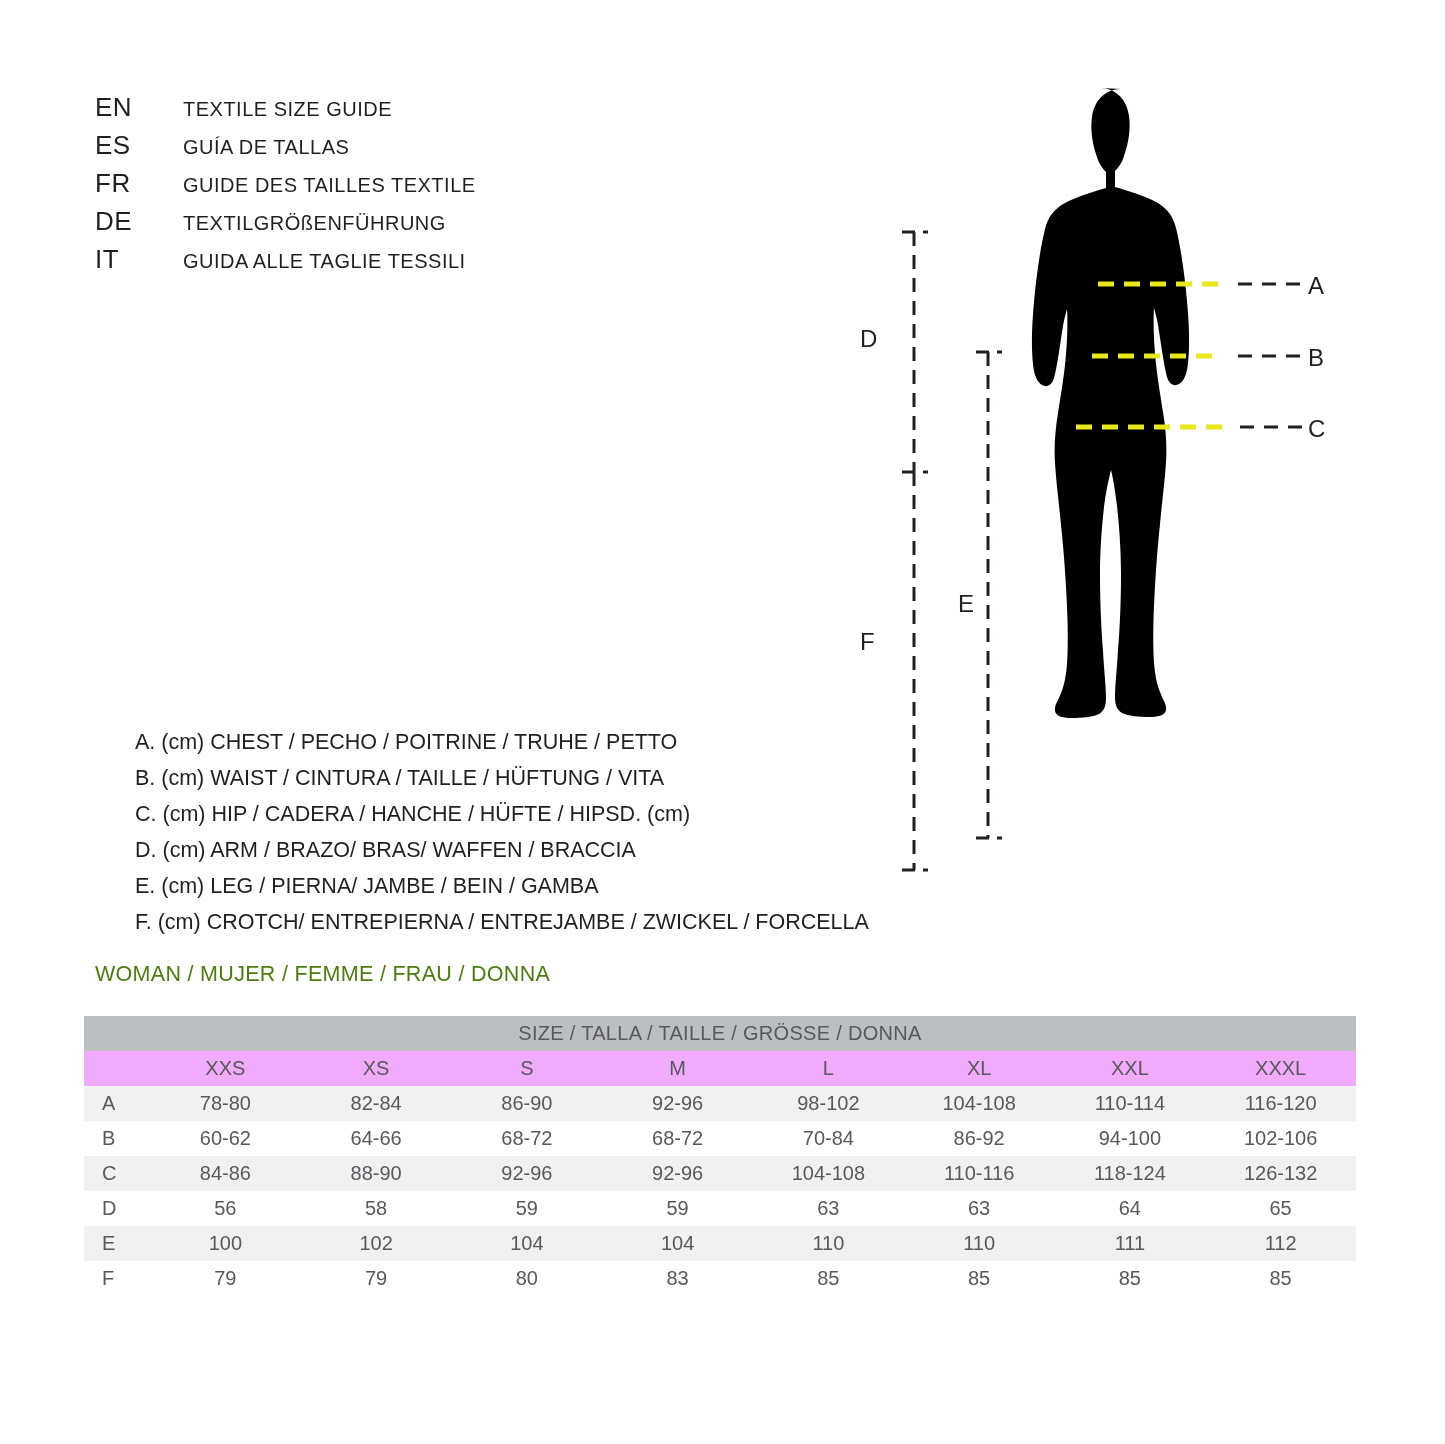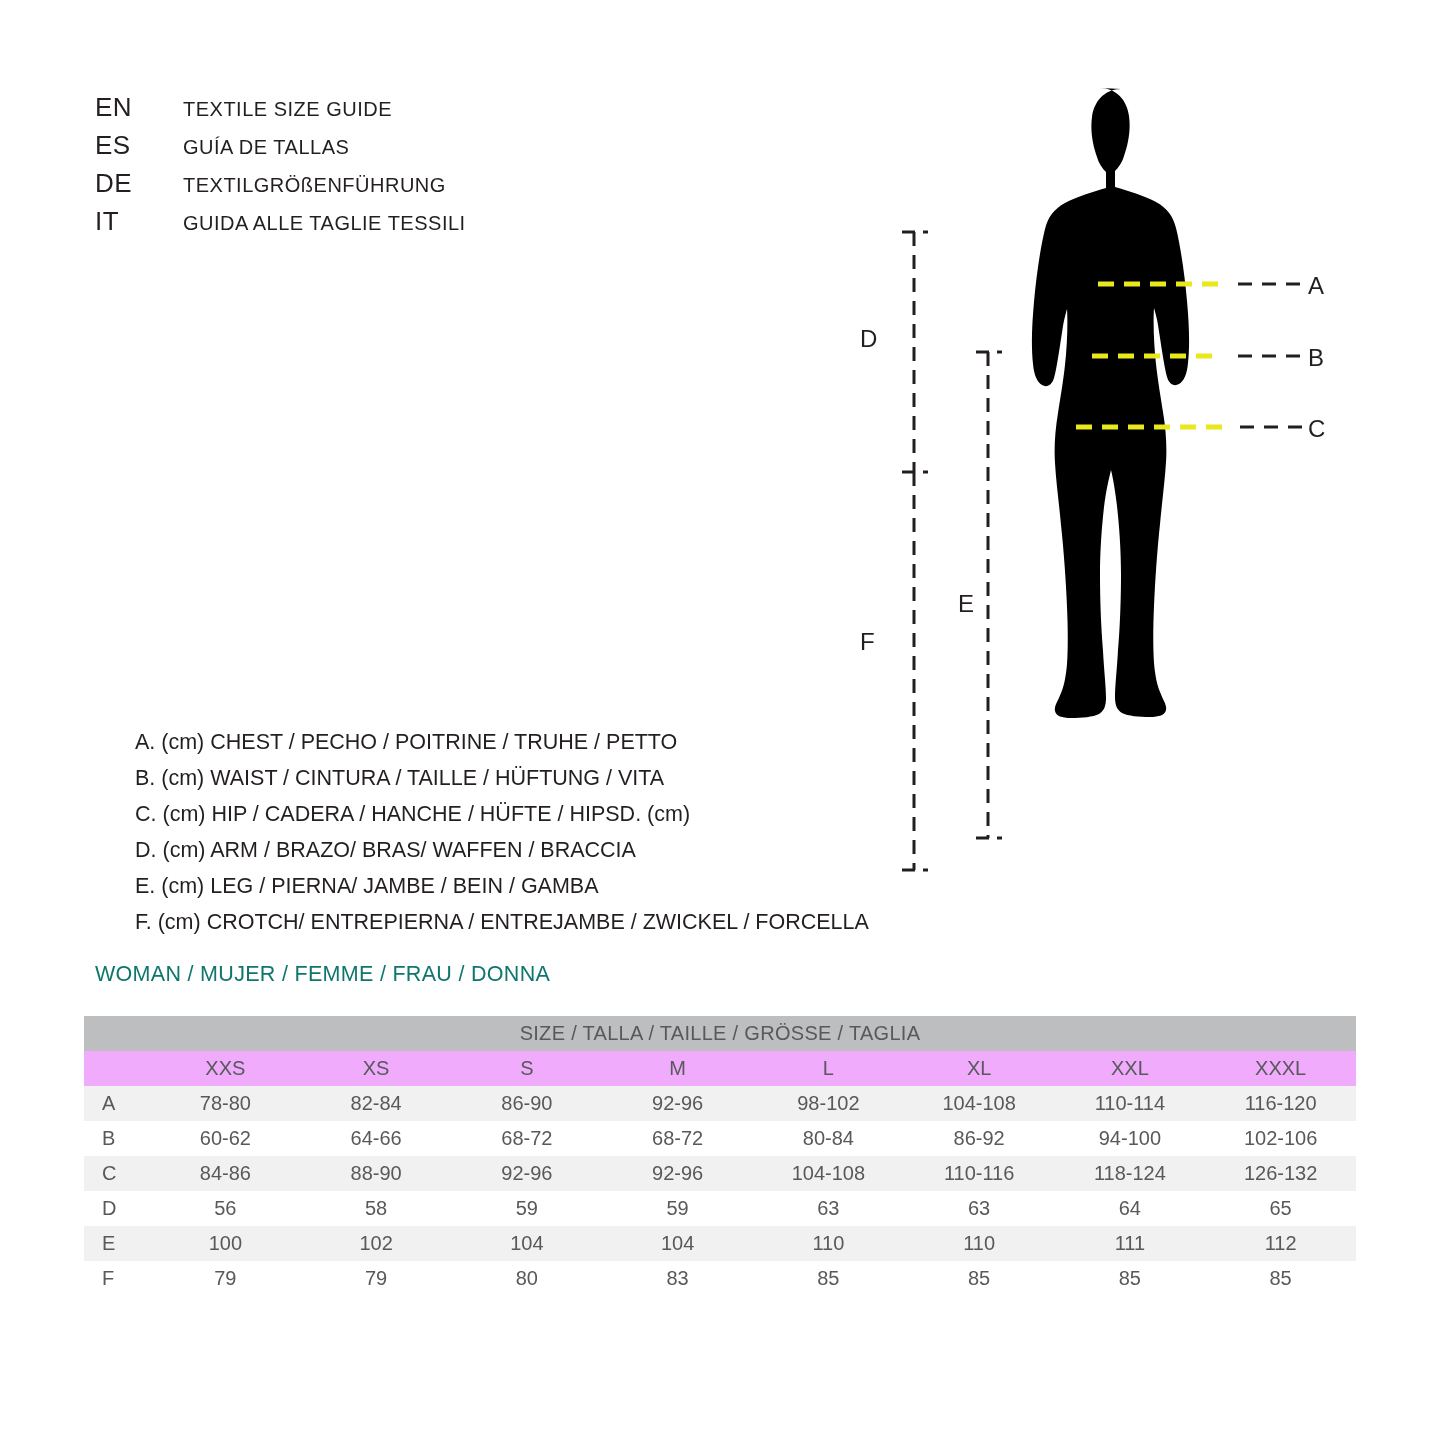--- a/index.html
+++ b/index.html
@@ -60,21 +60,21 @@
     line-height: 36px;
     white-space: nowrap;
     color: #231f20;
   }
   .group-label {
     position: absolute;
     left: 95px;
     top: 962px;
     font-size: 21.5px;
     letter-spacing: 0.3px;
-    color: #0f766e;
+    color: #4d7c0f;
   }
 
   
   .table-wrap {
     position: absolute;
     left: 84px;
     top: 1016px;
     width: 1272px;
   }
   table.size-table {
@@ -142,20 +142,24 @@
 <div class="page">
 
   <div class="titles">
     <div class="title-row">
       <span class="title-lang">EN</span>
       <span class="title-text">TEXTILE SIZE GUIDE</span>
     </div>
     <div class="title-row">
       <span class="title-lang">ES</span>
       <span class="title-text">GUÍA DE TALLAS</span>
+    </div>
+    <div class="title-row">
+      <span class="title-lang">FR</span>
+      <span class="title-text">GUIDE DES TAILLES TEXTILE</span>
     </div>
     <div class="title-row">
       <span class="title-lang">DE</span>
       <span class="title-text">TEXTILGRÖßENFÜHRUNG</span>
     </div>
     <div class="title-row">
       <span class="title-lang">IT</span>
       <span class="title-text">GUIDA ALLE TAGLIE TESSILI</span>
     </div>
   </div>
@@ -274,21 +278,21 @@
   </div>
 
   <div class="table-wrap">
     <table class="size-table">
       <colgroup>
         <col style="width:66px">
         <col span="8">
       </colgroup>
       <tbody>
         <tr class="hdr-band">
-          <td colspan="9">SIZE / TALLA / TAILLE / GRÖSSE / TAGLIA</td>
+          <td colspan="9">SIZE / TALLA / TAILLE / GRÖSSE / DONNA</td>
         </tr>
         <tr class="sizes-row">
           <td class="col-label"></td>
           <td>XXS</td>
           <td>XS</td>
           <td>S</td>
           <td>M</td>
           <td>L</td>
           <td>XL</td>
           <td>XXL</td>
@@ -306,21 +310,21 @@
           <td>110-114</td>
           <td>116-120</td>
         </tr>
 
         <tr class="row-plain">
           <td class="col-label">B</td>
           <td>60-62</td>
           <td>64-66</td>
           <td>68-72</td>
           <td>68-72</td>
-          <td>80-84</td>
+          <td>70-84</td>
           <td>86-92</td>
           <td>94-100</td>
           <td>102-106</td>
         </tr>
 
         <tr class="row-shade">
           <td class="col-label">C</td>
           <td>84-86</td>
           <td>88-90</td>
           <td>92-96</td>

